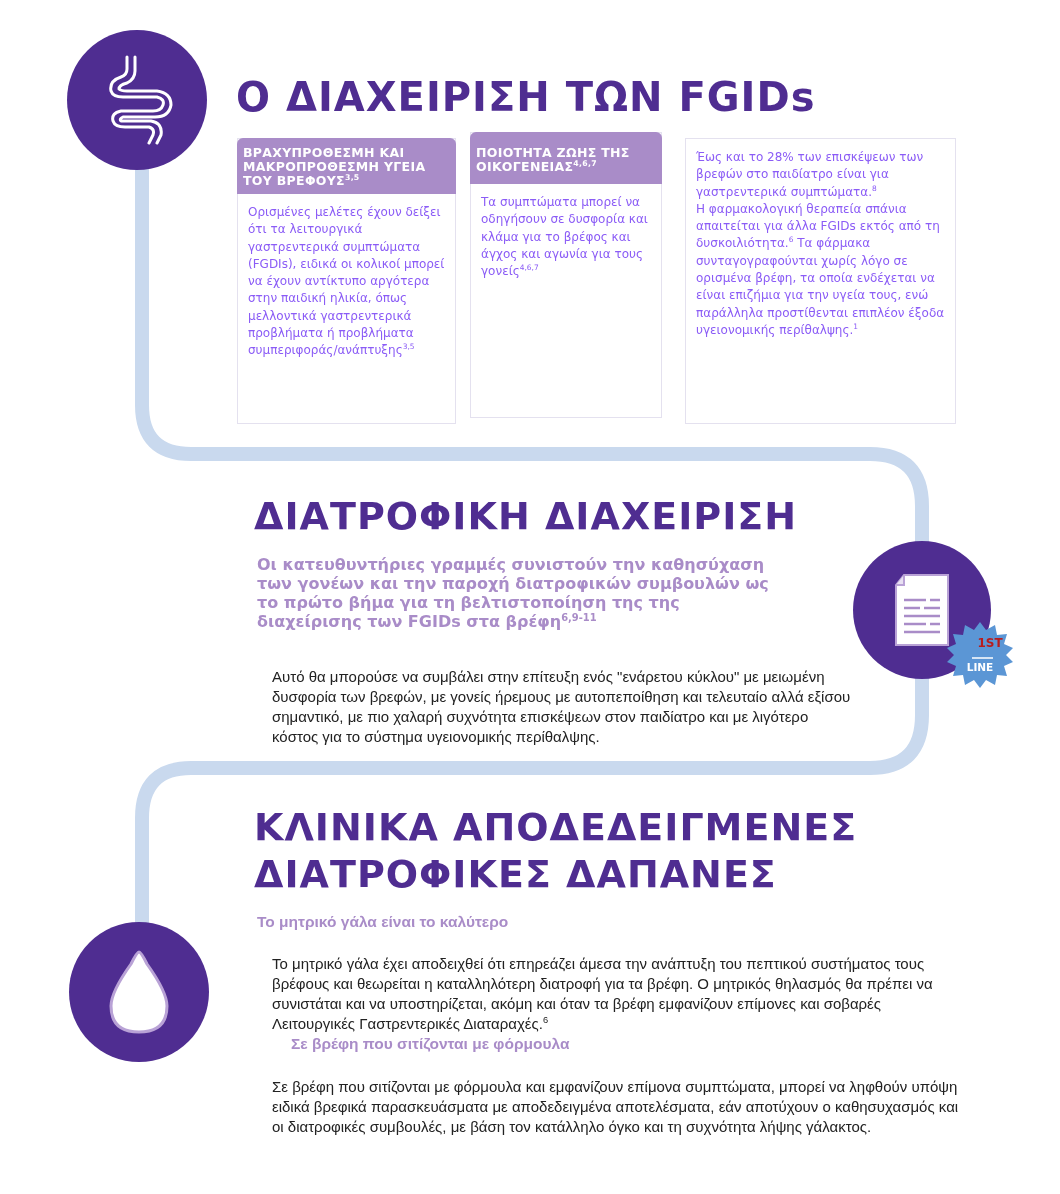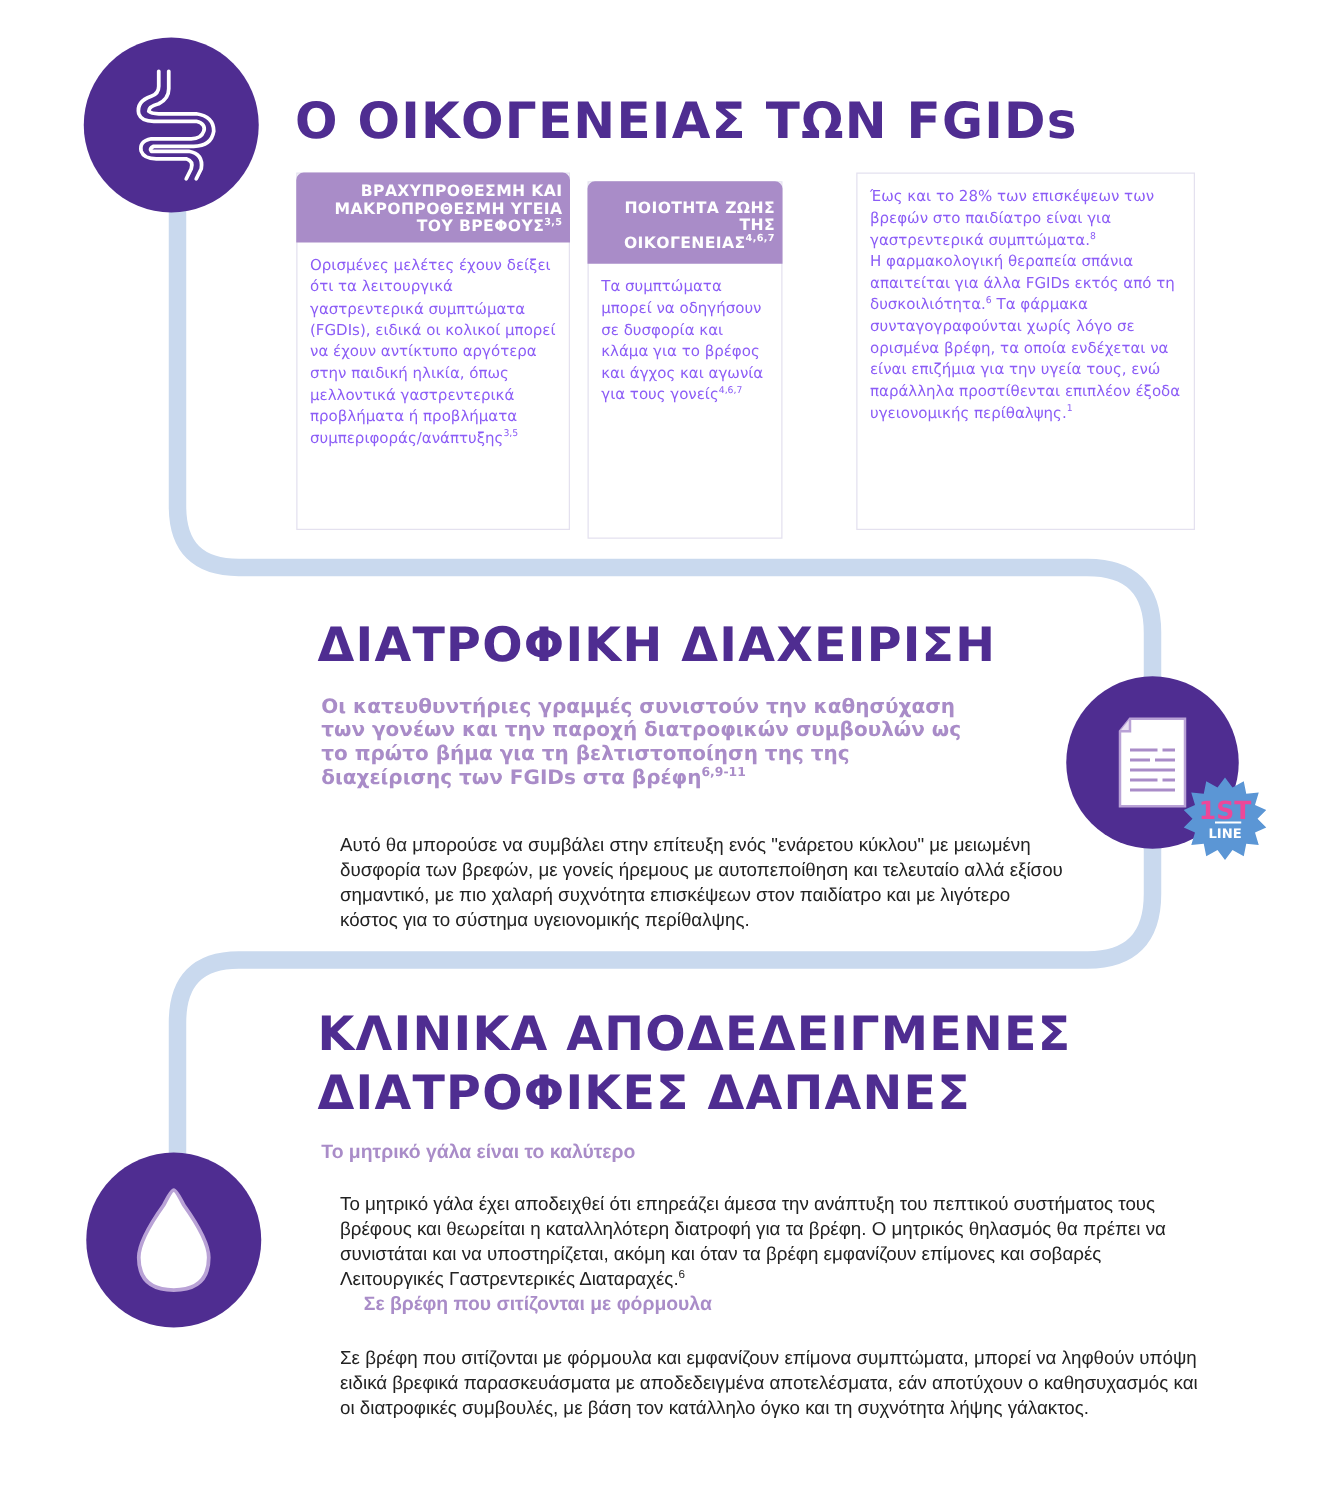--- a/index.html
+++ b/index.html
@@ -8,21 +8,21 @@
   .abs { position: absolute; }
   svg.path-layer { position: absolute; left: 0; top: 0; }
 
   .circle { position: absolute; border-radius: 50%; background: #4f2d91;
             display: flex; align-items: center; justify-content: center; }
 
   .h1 { position: absolute; color: #4f2d91; font-weight: bold;
         font-family: "DejaVu Sans", sans-serif; letter-spacing: 1px; margin: 0; }
 
   .card { position: absolute; border: 1px solid #e4e1ef; background: #fff; box-sizing: border-box; }
-  .card-head { background: #a98cc8; color: #fff; font-weight: bold; text-align: right;
+  .card-head { background: #a98cc8; color: #fff; font-weight: bold; text-align: left;
                font-size: 12.5px; line-height: 14px; padding: 8px 6px 6px;
                border-radius: 6px 6px 0 0; letter-spacing: 0.3px; margin: -1px -1px 0 -1px; }
   .card-body { padding: 10px 10px 10px 10px; font-size: 12px; line-height: 17.3px; color: #8b5cf6; }
   sup { font-size: 0.62em; line-height: 0; }
 
   .lead { position: absolute; color: #a98cc8; font-weight: bold; font-size: 16px; line-height: 19px; margin: 0; }
   .para { position: absolute; font-family: "Liberation Sans", sans-serif; font-size: 15px; line-height: 20px; color: #222; margin: 15px; }
   .sub { position: absolute; color: #a98cc8; font-weight: bold; font-family: "Liberation Sans", sans-serif; font-size: 15.5px; margin: 0; }
 </style>
 </head>
@@ -31,28 +31,28 @@
 <svg class="path-layer" width="1060" height="1194" viewBox="0 0 1060 1194">
   <path d="M142 100 L142 405 Q142 454 191 454 L870 454 Q922 454 922 506 L922 715 Q922 768 870 768 L191 768 Q142 768 142 818 L142 1000" fill="none" stroke="#c9d9ee" stroke-width="14" stroke-linecap="butt"></path>
 </svg>
 
 <div class="circle" style="left:67px;top:30px;width:140px;height:140px;">
   <svg width="80" height="90" viewBox="0 0 80 90" fill="none" stroke="#fff" stroke-width="3" stroke-linecap="round" stroke-linejoin="round">
     <path d="M30 2 L30 14 Q30 20 24 22 Q12 26 14 36 Q16 42 26 42 L60 42 Q68 44 66 50 Q64 56 56 56 L24 56 Q14 58 16 66 Q18 72 28 72 L52 72 Q58 74 56 80 L52 88"></path>
     <path d="M38 2 L38 16 Q38 24 30 28 Q22 30 22 34 Q24 36 30 36 L60 36 Q74 38 74 50 Q72 62 58 62 L26 62 Q22 64 24 66 L54 66 Q66 68 64 80 L60 88"></path>
   </svg>
 </div>
-<h1 class="h1" style="left:236px;top:74px;font-size:40px;">Ο ΟΙΚΟΓΕΝΕΙΑΣ ΤΩΝ FGIDs</h1>
+<h1 class="h1" style="left:236px;top:74px;font-size:40px;">Ο ΔΙΑΧΕΙΡΙΣΗ ΤΩΝ FGIDs</h1>
 
 <div class="card" style="left:237px;top:138px;width:219px;height:286px;">
   <div class="card-head"><span>ΒΡΑΧΥΠΡΟΘΕΣΜΗ ΚΑΙ ΜΑΚΡΟΠΡΟΘΕΣΜΗ ΥΓΕΙΑ ΤΟΥ ΒΡΕΦΟΥΣ</span><sup>3,5</sup></div>
   <div class="card-body"><span>Ορισμένες μελέτες έχουν δείξει ότι τα λειτουργικά γαστρεντερικά συμπτώματα (FGDIs), ειδικά οι κολικοί μπορεί να έχουν αντίκτυπο αργότερα στην παιδική ηλικία, όπως μελλοντικά γαστρεντερικά προβλήματα ή προβλήματα συμπεριφοράς/ανάπτυξης</span><sup>3,5</sup></div>
 </div>
 
-<div class="card" style="left:470px;top:145px;width:156px;height:286px;">
+<div class="card" style="left:470px;top:132px;width:192px;height:286px;">
   <div class="card-head" style="padding-top:14px;padding-bottom:10px;"><span>ΠΟΙΟΤΗΤΑ ΖΩΗΣ ΤΗΣ ΟΙΚΟΓΕΝΕΙΑΣ</span><sup>4,6,7</sup></div>
   <div class="card-body"><span>Τα συμπτώματα μπορεί να οδηγήσουν σε δυσφορία και κλάμα για το βρέφος και άγχος και αγωνία για τους  γονείς</span><sup>4,6,7</sup></div>
 </div>
 
 <div class="card" style="left:685px;top:138px;width:271px;height:286px;">
   <div class="card-body">
     <span>Έως και το 28% των επισκέψεων των βρεφών στο παιδίατρο είναι για γαστρεντερικά συμπτώματα.</span><sup>8</sup><br>
     <span>Η φαρμακολογική θεραπεία σπάνια απαιτείται για άλλα FGIDs εκτός από τη δυσκοιλιότητα.</span><sup>6</sup>
     <span>Τα φάρμακα συνταγογραφούνται χωρίς λόγο σε ορισμένα βρέφη, τα οποία ενδέχεται να είναι επιζήμια για την υγεία τους, ενώ παράλληλα προστίθενται επιπλέον έξοδα υγειονομικής περίθαλψης.</span><sup>1</sup>
   </div>
@@ -76,21 +76,21 @@
         <line x1="38" y1="51" x2="48" y2="51"></line>
       <line x1="12" y1="59" x2="48" y2="59"></line>
     </g>
   </svg>
 </div>
 <div class="abs" style="left:945px;top:620px;width:70px;height:70px;">
   <svg width="70" height="70" viewBox="0 0 70 70">
     <polygon fill="#5b96d5" points="35,2 41,10 50,5 52,15 62,14 59,24 68,28 61,35 68,42 59,46 62,56 52,55 50,65 41,60 35,68 29,60 20,65 18,55 8,56 11,46 2,42 9,35 2,28 11,24 8,14 18,15 20,5 29,10"></polygon>
     <line x1="27" y1="38" x2="48" y2="38" stroke="#fff" stroke-width="1.5"></line>
   </svg>
-  <div class="abs" style="left:0;top:16px;width:70px;text-align:center;color:#ec4899;font-weight:bold;font-size:20px;">1ST</div>
+  <div class="abs" style="left:10px;top:16px;width:70px;text-align:center;color:#b91c1c;font-weight:bold;font-size:12px;">1ST</div>
   <div class="abs" style="left:0;top:41px;width:70px;text-align:center;color:#fff;font-weight:bold;font-size:10.5px;">LINE</div>
 </div>
 
 <h1 class="h1" style="left:254px;top:805px;font-size:38px;">ΚΛΙΝΙΚΑ ΑΠΟΔΕΔΕΙΓΜΕΝΕΣ</h1>
 <h1 class="h1" style="left:254px;top:852px;font-size:38px;">ΔΙΑΤΡΟΦΙΚΕΣ ΔΑΠΑΝΕΣ</h1>
 
 <p class="sub" style="left:257px;top:913px;">Το μητρικό γάλα είναι το καλύτερο</p>
 <p class="para" style="left:257px;top:939px;width:690px;"><span>Το μητρικό γάλα έχει αποδειχθεί ότι επηρεάζει άμεσα την ανάπτυξη του πεπτικού συστήματος τους βρέφους και θεωρείται η καταλληλότερη διατροφή για τα βρέφη. Ο μητρικός θηλασμός θα πρέπει να συνιστάται και να υποστηρίζεται, ακόμη και όταν τα βρέφη εμφανίζουν επίμονες και σοβαρές Λειτουργικές Γαστρεντερικές Διαταραχές.</span><sup>6</sup></p>
 
 <p class="sub" style="left:257px;top:1035px;margin-left:34px;">Σε βρέφη που σιτίζονται με φόρμουλα</p>

